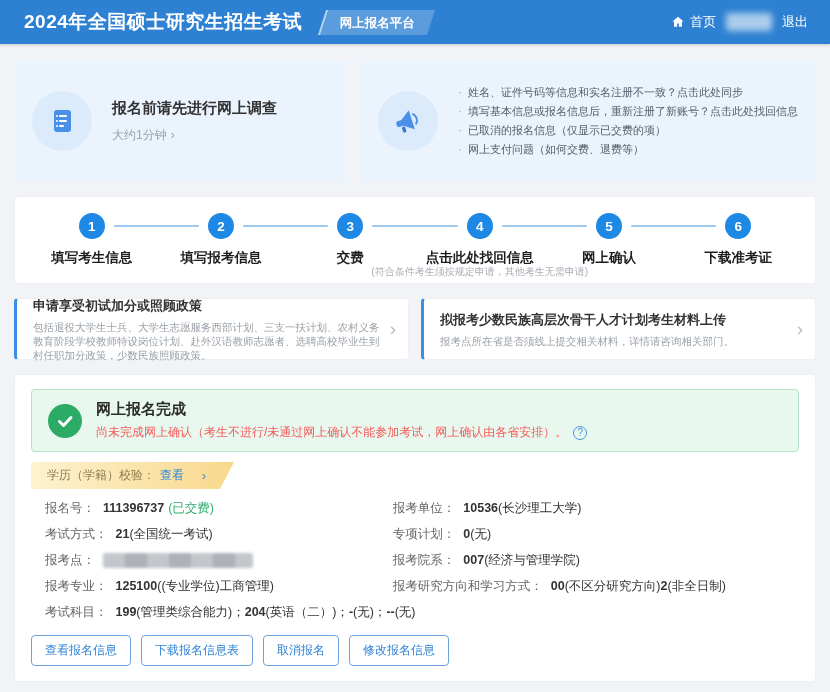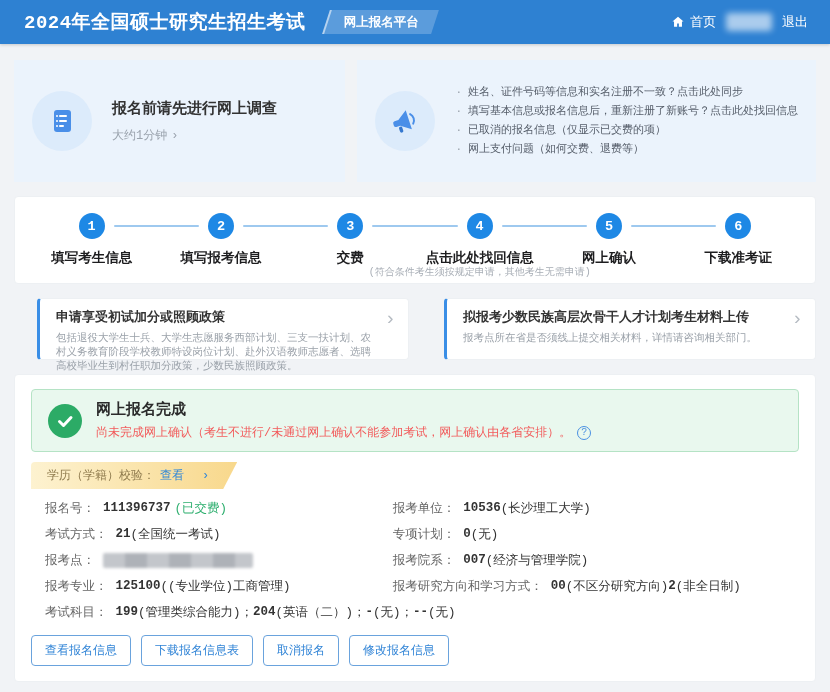--- a/index.html
+++ b/index.html
@@ -2,21 +2,21 @@
 <html style="--header-bg: #2e81d2; --step-blue: #1e88e5; --success-green: #2cab66; --banner-green-bg: #e9f8ee; --banner-green-border: #b5e3c5; --warn-red: #f25b5b; --ribbon-from: #fdf2d0; --ribbon-to: #f8d88c; --ribbon-text: #8f7b4e;"><head>
 <meta charset="utf-8">
 <style>
   html,body{margin:0;padding:0;}
   body{
     width:830px;height:692px;overflow:hidden;
     background:#f1f3f6;
     font-family:"Liberation Sans","DejaVu Sans",sans-serif;
     -webkit-font-smoothing:antialiased;
   }
-  .page{width:830px;height:692px;font-family:Liberation Mono, monospace;}
+  .page{width:830px;height:692px;}
 
   
   header{
     height:44px;background:var(--header-bg,#2e81d2);
     display:flex;align-items:center;padding:0 22px 0 24px;box-sizing:border-box;
     box-shadow:0 1px 3px rgba(0,0,0,.18);
   }
   .h-title{color:#fff;font-size:19px;font-weight:bold;letter-spacing:.5px;white-space:nowrap;}
   .h-badge{
     margin-left:20px;background:rgba(255,255,255,.22);
@@ -54,21 +54,21 @@
   .step:not(:last-child)::after{
     content:'';position:absolute;top:12px;
     left:calc(50% + 22px);right:calc(-50% + 22px);
     height:2px;background:#9ec9ef;border-radius:1px;
   }
   .s-label{margin-top:10px;font-size:13.5px;color:#1d1d1f;font-weight:600;white-space:nowrap;}
   .s-note{position:absolute;left:50%;transform:translateX(-50%);top:52px;font-size:10px;color:#a7adb5;white-space:nowrap;}
 
   
   .policy-row{margin-top:14px;}
-  .policy{flex:1;display:flex;align-items:flex-start;padding:9px 12px 9px 16px;border-left:3px solid #3a8ee6;height:62px;cursor:pointer;margin-left:23px;}
+  .policy{flex:1;display:flex;align-items:center;padding:9px 12px 9px 16px;border-left:3px solid #3a8ee6;height:62px;cursor:pointer;}
   .p-text{flex:1;min-width:0;}
   .policy h4{margin:0 0 5px;font-size:13px;color:#333;white-space:nowrap;}
   .policy p{margin:0;font-size:10.5px;color:#9aa1a9;line-height:14px;}
   .chev-lg{color:#b6bcc3;font-size:19px;margin-left:8px;flex:0 0 auto;}
 
   
   .main-card{margin-top:14px;padding:14px 16px 15px;}
   .banner{
     background:var(--banner-green-bg,#e9f8ee);border:1px solid var(--banner-green-border,#b5e3c5);
     border-radius:4px;display:flex;align-items:center;gap:14px;padding:10px 16px;

